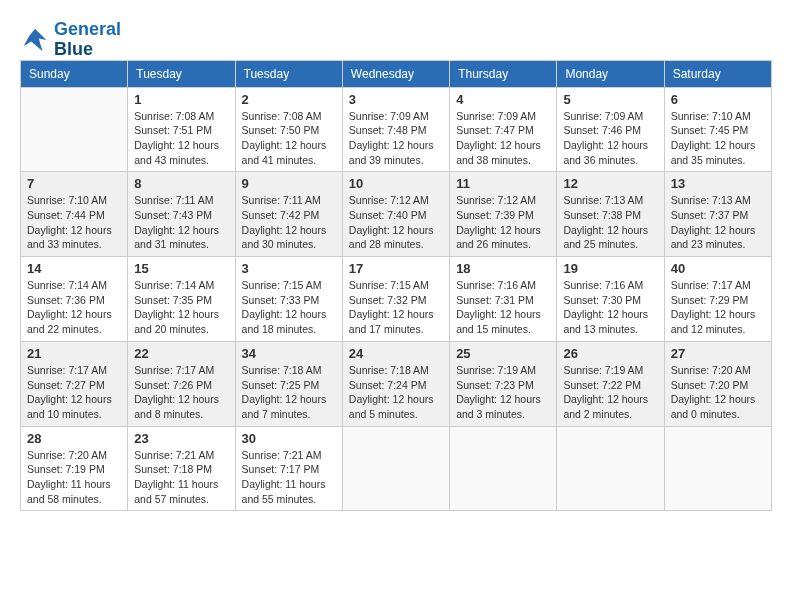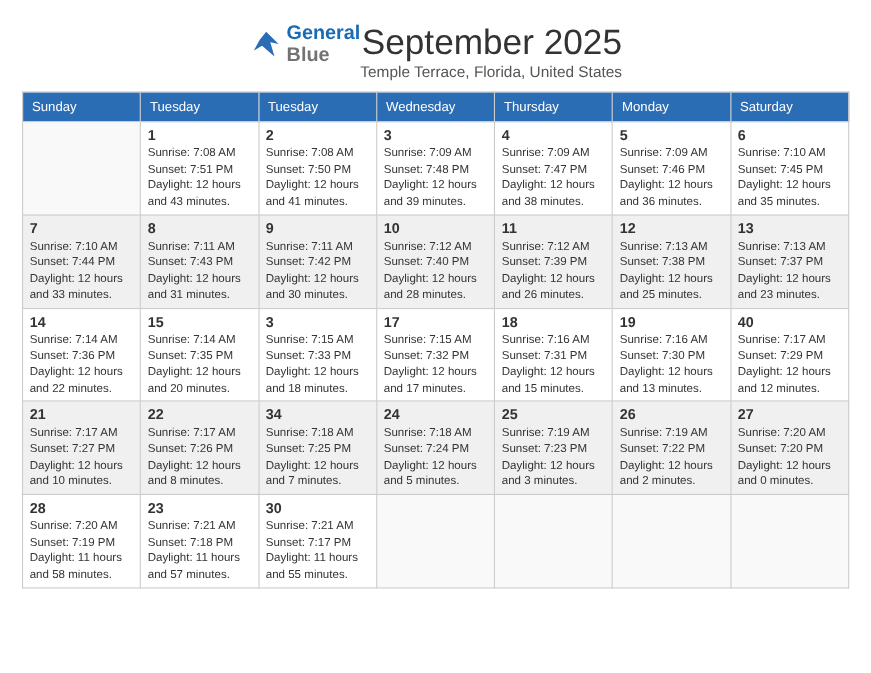--- a/index.html
+++ b/index.html
@@ -5,23 +5,23 @@
     * { box-sizing: border-box; margin: 0; padding: 0; }
     body {
       font-family: Arial, sans-serif;
       background: #fff;
       width: 792px;
       min-height: 612px;
       padding: 20px;
     }
     .header {
       display: flex;
-      justify-content: center;
+      justify-content: space-between;
       align-items: flex-start;
-      margin-bottom: 10px;
+      flex-direction: column;
     }
     .logo {
       display: flex;
       align-items: center;
       gap: 4px;
     }
     .logo-text {
       font-size: 18px;
       font-weight: bold;
       color: #333;
@@ -89,26 +89,22 @@
 </head>
 <body>
 
 <div class="header">
   <div class="logo">
     <svg class="logo-bird" viewBox="0 0 40 40">
       <polygon points="20,5 35,20 25,18 30,35 15,22 5,28 12,15" fill="#2a6db5"></polygon>
     </svg>
     <div class="logo-text">
       <span>General</span><br>
-      <span style="color:#737373;">Blue</span>
+      <span style="color:#0c4a6e;">Blue</span>
     </div>
-  </div>
-  <div class="title-block">
-    <div class="month-title">September 2025</div>
-    <div class="subtitle">Temple Terrace, Florida, United States</div>
   </div>
 </div>
 
 <table class="calendar" id="cal-table">
   <thead>
     <tr id="dow-row">
         <th>Sunday</th>
         <th>Tuesday</th>
         <th>Tuesday</th>
         <th>Wednesday</th>

